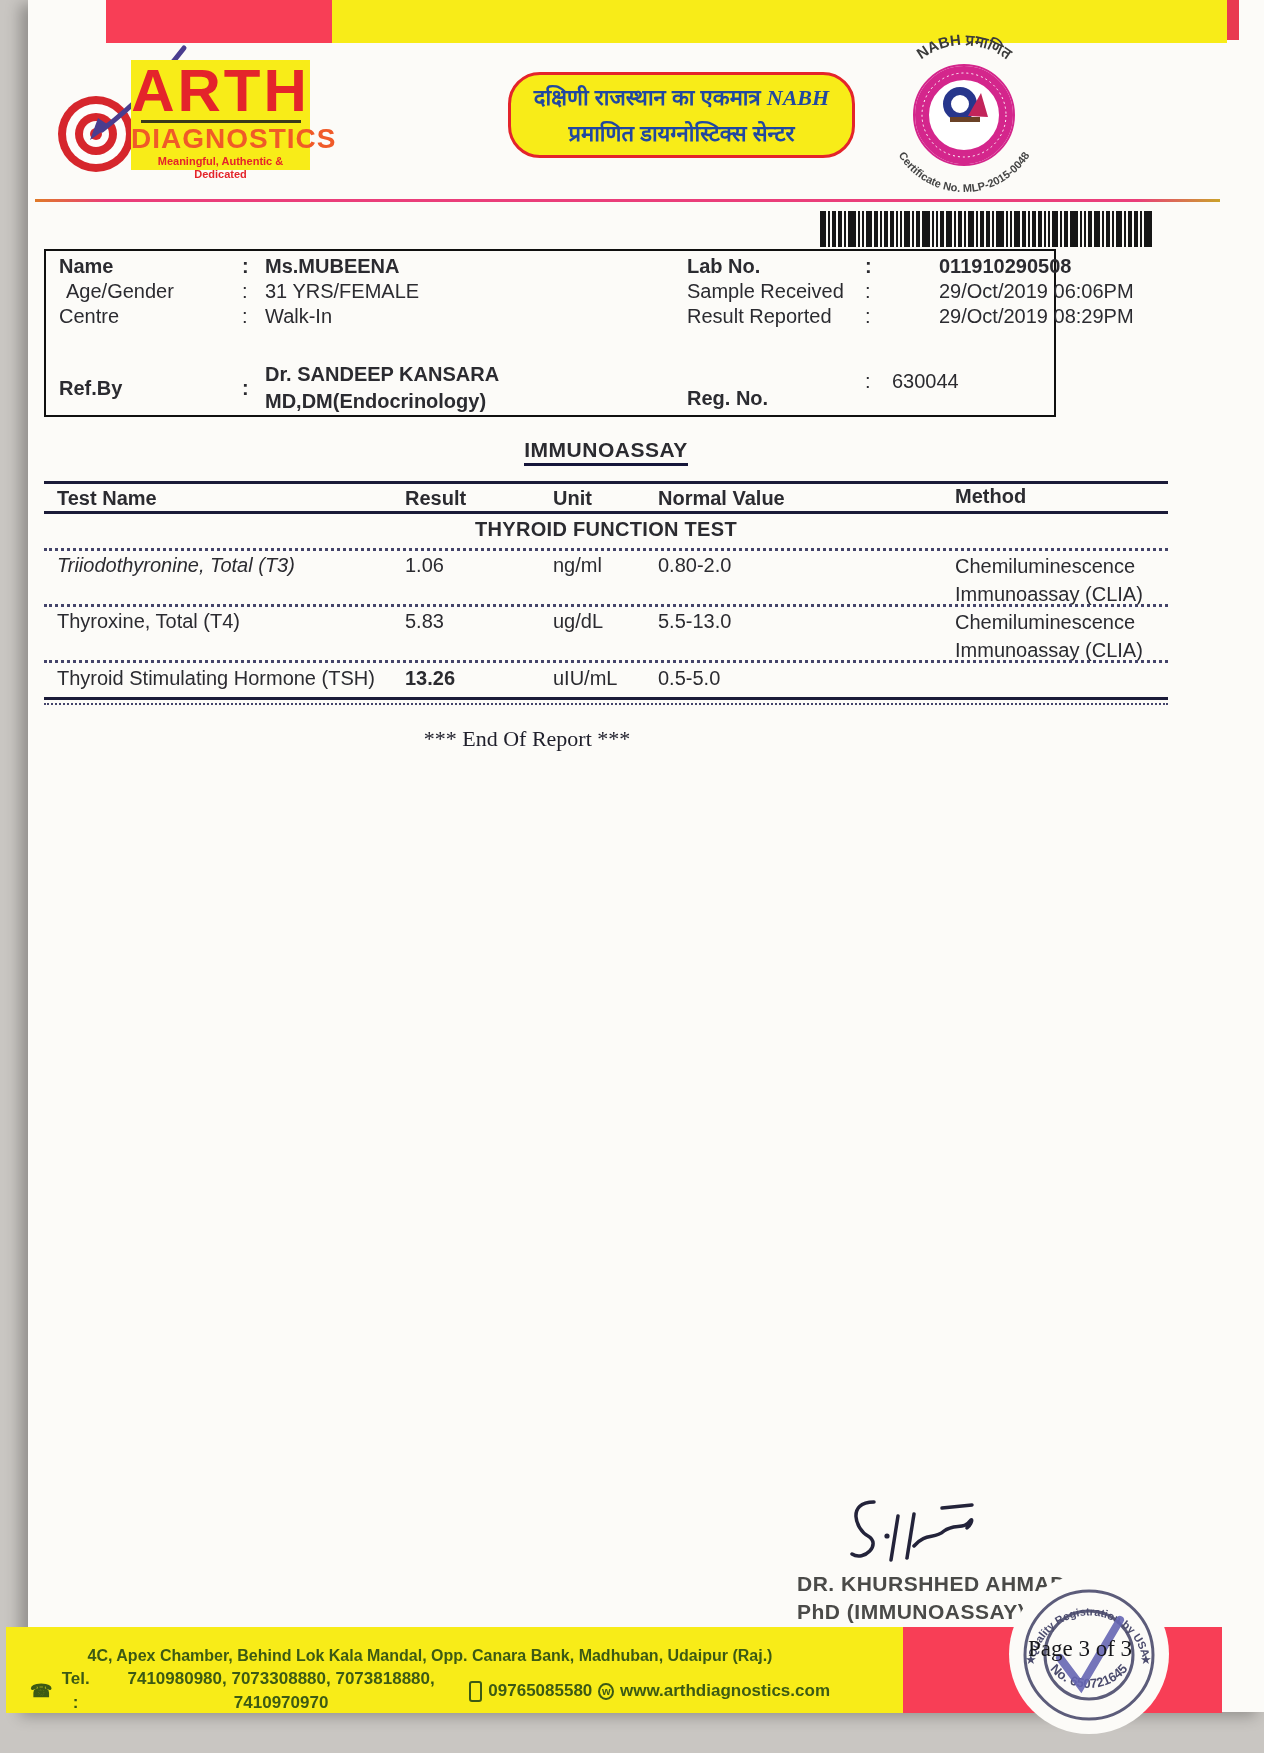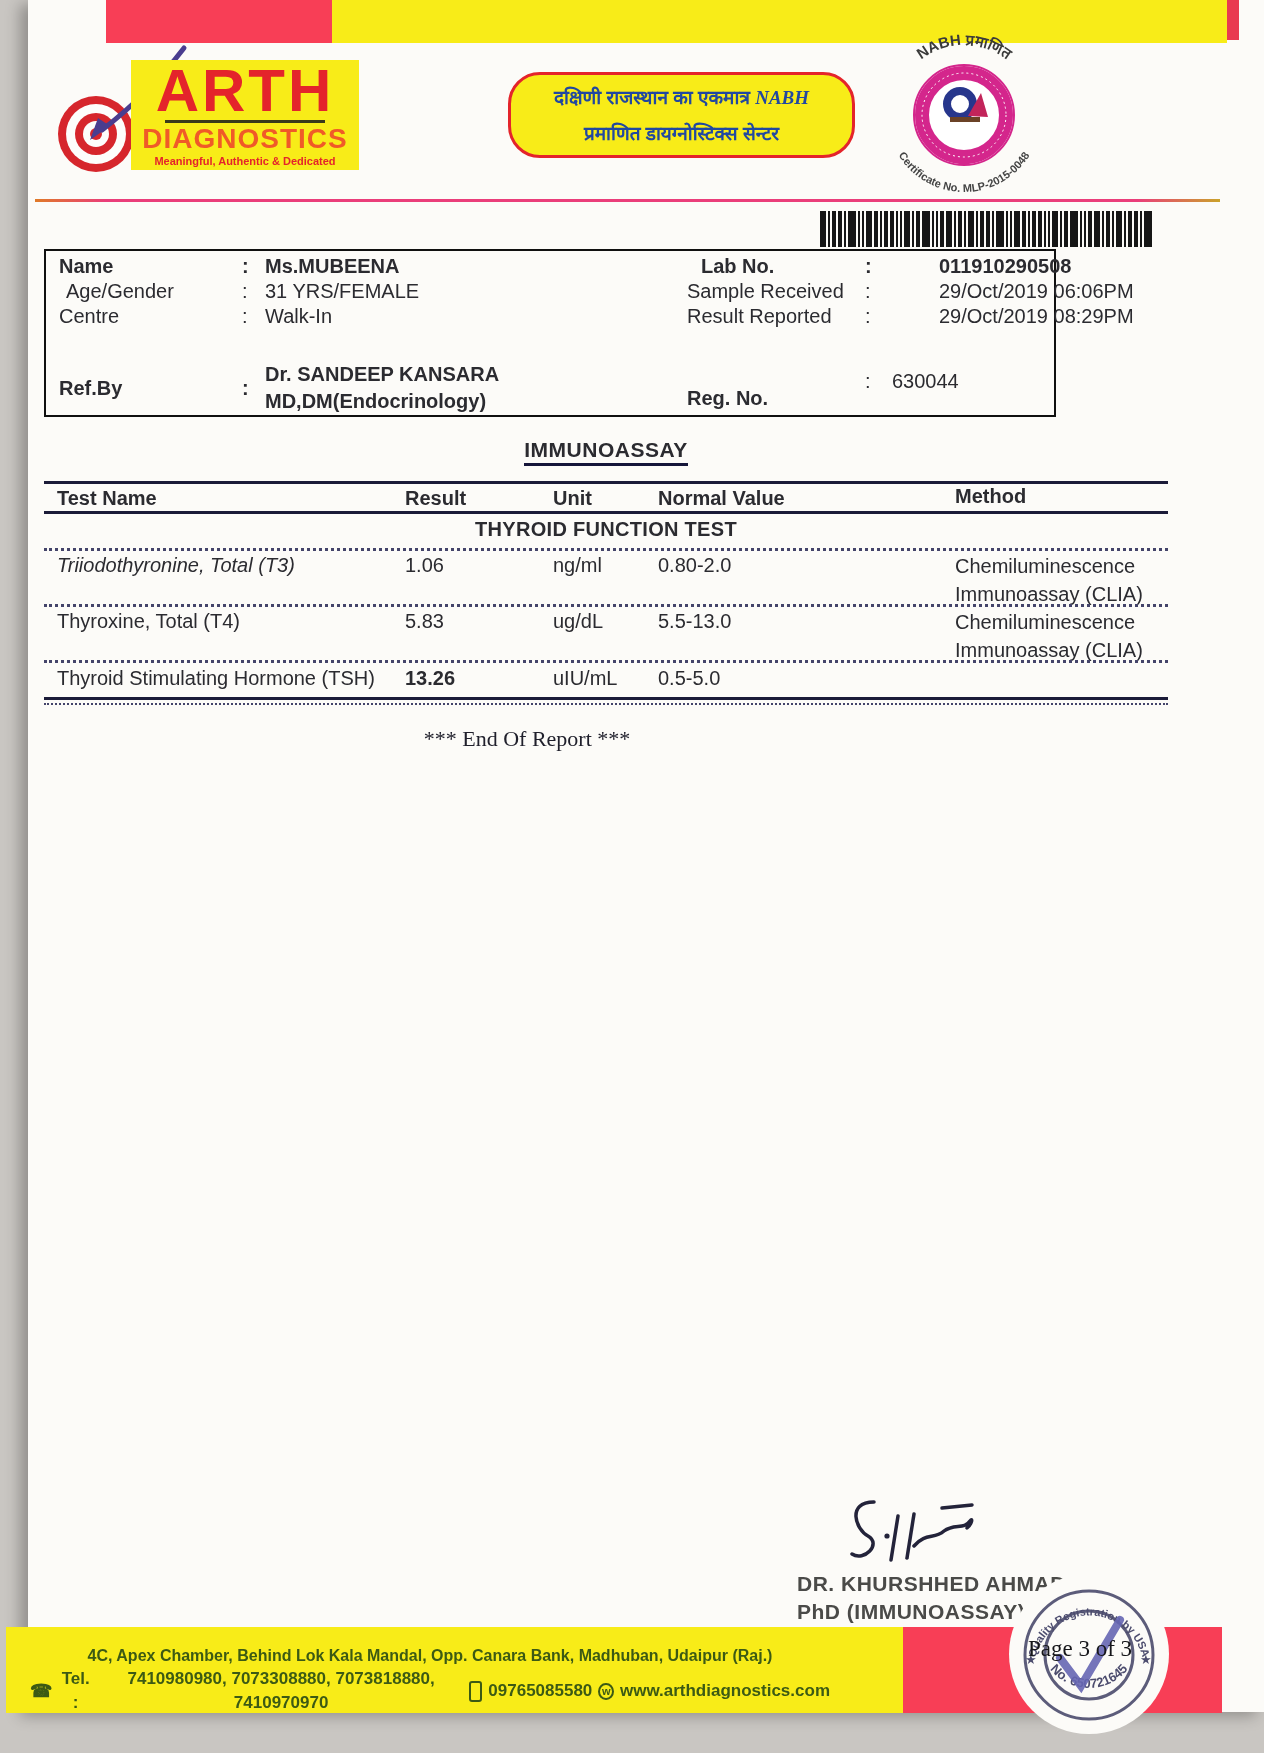--- a/index.html
+++ b/index.html
@@ -5,27 +5,27 @@
   html,body{margin:0;padding:0;background:#c9c6c2;}
   #page{position:relative;width:1264px;height:1753px;background:#c9c6c2;overflow:hidden;
         font-family:"Liberation Sans",sans-serif;color:#2b2b30;}
   .paper{position:absolute;left:28px;top:0;width:1236px;height:1712px;background:#fcfbf8;
          box-shadow:-8px 4px 14px rgba(0,0,0,.28);}
   .abs{position:absolute;}
   
   .topband-yellow{left:330px;top:0;width:897px;height:43px;background:#f8ec18;}
   .topband-red{left:106px;top:0;width:226px;height:43px;background:#f83e56;}
   .topband-sliver{left:1227px;top:0;width:12px;height:40px;background:#e93a50;}
-  .logo-box{left:131px;top:60px;width:228px;height:110px;background:#f8ec18;text-align:center;}
+  .logo-box{left:131px;top:60px;width:179px;height:110px;background:#f8ec18;text-align:center;}
   .logo-brand{font-size:60px;font-weight:bold;letter-spacing:3px;color:#e4242b;line-height:58px;margin-top:2px;}
   .logo-rule{width:160px;height:3px;background:#3a3a1a;margin:0 auto;}
   .logo-division{font-size:28px;font-weight:bold;color:#f05a28;letter-spacing:1px;line-height:32px;}
   .logo-tagline{font-size:11px;font-weight:bold;color:#e4242b;line-height:13px;}
   .banner{left:508px;top:72px;width:347px;height:86px;background:#f8ec18;border:3px solid #e4242b;
-          border-radius:32px;text-align:center;color:#2148a0;font-weight:bold;font-size:19px;line-height:36px;
+          border-radius:32px;text-align:center;color:#2148a0;font-weight:bold;font-size:22px;line-height:36px;
           padding-top:5px;box-sizing:border-box;}
   .banner .em{font-family:"Liberation Serif",serif;font-style:italic;}
   .sep-line{left:35px;top:199px;width:1185px;height:3px;
             background:linear-gradient(90deg,#e07a28 0%,#ea3d7a 6%,#ea3d7a 93%,#caa22a 100%);}
   .barcode{left:820px;top:211px;width:332px;height:36px;overflow:hidden;white-space:nowrap;}
   .barcode span{display:inline-block;height:36px;background:#161616;margin-right:2px;vertical-align:top;}
   
   .pbox{left:44px;top:249px;width:1012px;height:168px;border:2.5px solid #101010;box-sizing:border-box;}
   .field{position:absolute;font-size:20px;white-space:nowrap;}
   .b{font-weight:bold;}
@@ -130,21 +130,21 @@
 
     <div class="field" style="left:13px;top:54px;">Centre</div>
     <div class="field" style="left:196px;top:54px;">:</div>
     <div class="field" style="left:219px;top:54px;">Walk-In</div>
 
     <div class="field b" style="left:13px;top:126px;">Ref.By</div>
     <div class="field b" style="left:196px;top:126px;">:</div>
     <div class="field b" style="left:219px;top:112px;">Dr. SANDEEP KANSARA</div>
     <div class="field b" style="left:219px;top:139px;">MD,DM(Endocrinology)</div>
 
-    <div class="field b" style="left:655px;top:4px;text-align:center;">Lab No.</div>
+    <div class="field b" style="left:641px;top:4px;text-align:center;">Lab No.</div>
     <div class="field b" style="left:819px;top:4px;">:</div>
     <div class="field b" style="left:893px;top:4px;">011910290508</div>
 
     <div class="field" style="left:641px;top:29px;">Sample Received</div>
     <div class="field" style="left:819px;top:29px;">:</div>
     <div class="field" style="left:893px;top:29px;">29/Oct/2019 06:06PM</div>
 
     <div class="field" style="left:641px;top:54px;">Result Reported</div>
     <div class="field" style="left:819px;top:54px;">:</div>
     <div class="field" style="left:893px;top:54px;">29/Oct/2019 08:29PM</div>

